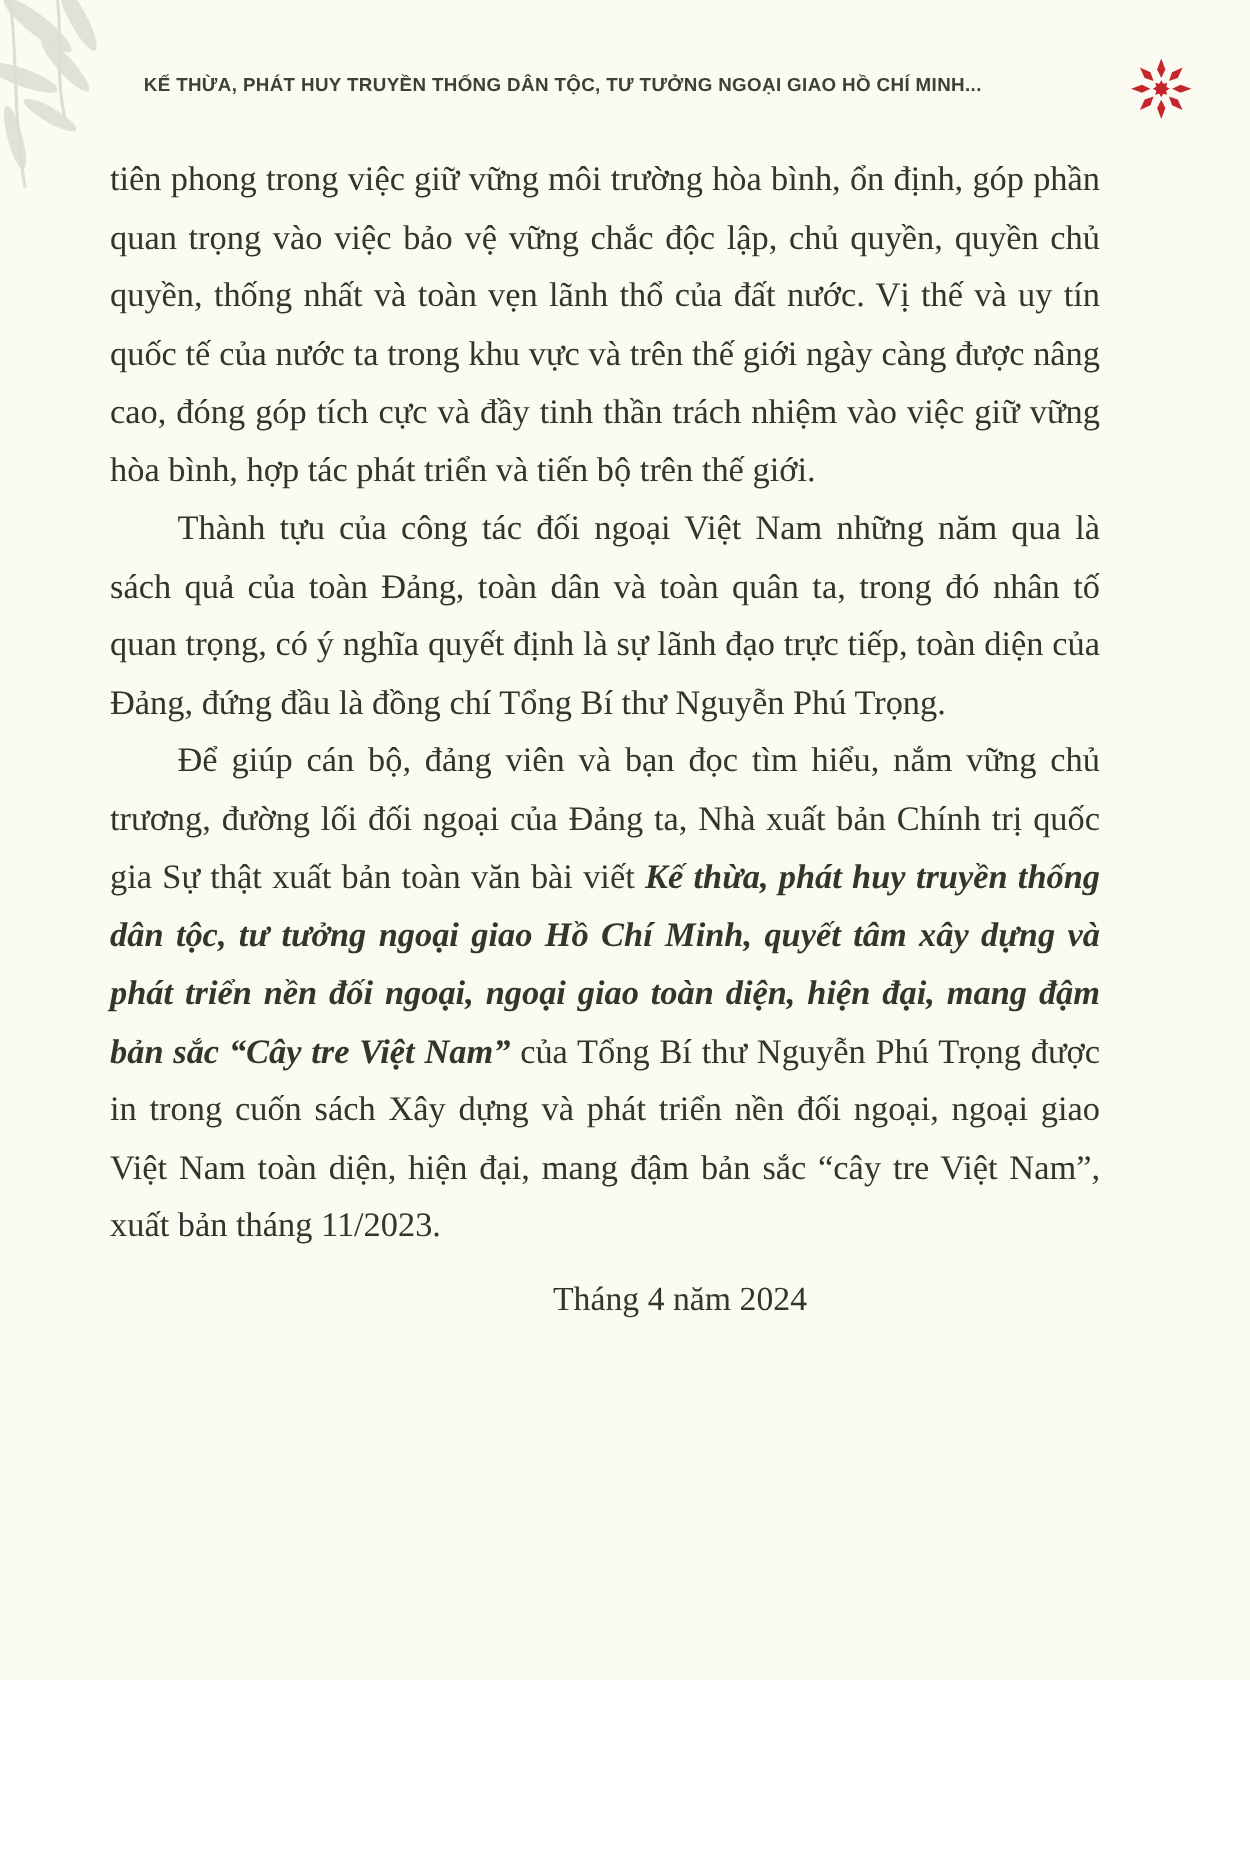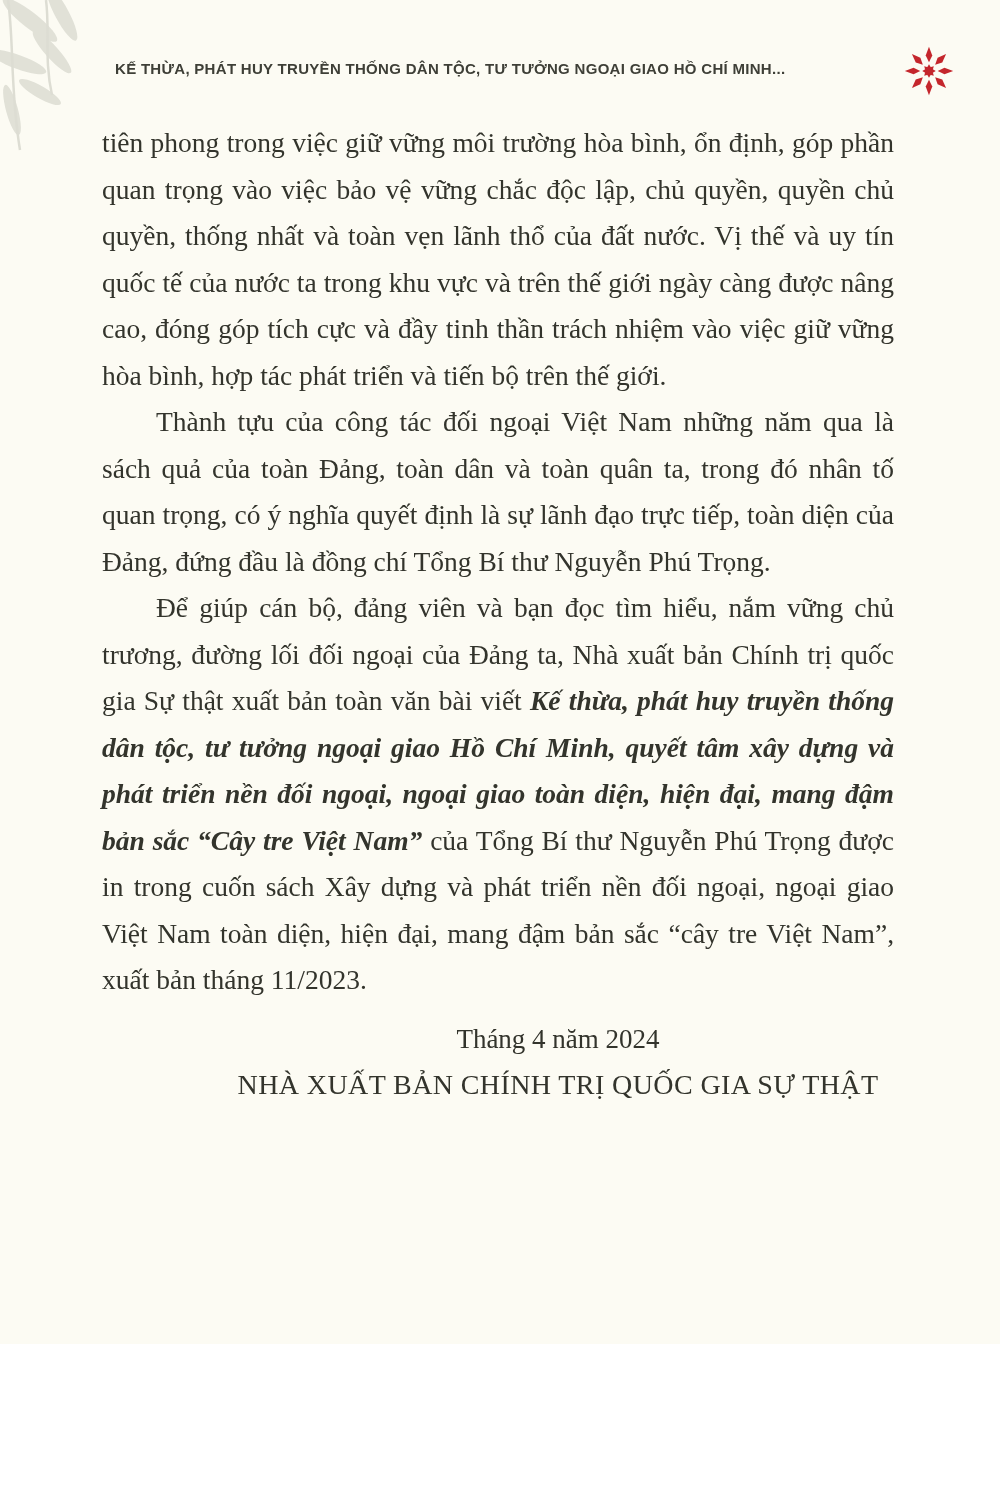--- a/index.html
+++ b/index.html
@@ -29,21 +29,21 @@
     letter-spacing: 0.3px;
     color: #3e3f37;
   }
   .publisher-logo {
     position: absolute;
     right: 42px;
     top: 42px;
   }
   .body-text {
     position: absolute;
-    left: 102px;
+    left: 88px;
     top: 120px;
     width: 792px;
     font-size: 27.5px;
     line-height: 46.5px;
     text-align: justify;
   }
   .body-text p { margin: 0; }
   .body-text p.indent { text-indent: 54px; }
   .article-title {
     font-weight: 700;
@@ -143,20 +143,19 @@
   <div class="body-text">
     <p>tiên phong trong việc giữ vững môi trường hòa bình, ổn định, góp phần quan trọng vào việc bảo vệ vững chắc độc lập, chủ quyền, quyền chủ quyền, thống nhất và toàn vẹn lãnh thổ của đất nước. Vị thế và uy tín quốc tế của nước ta trong khu vực và trên thế giới ngày càng được nâng cao, đóng góp tích cực và đầy tinh thần trách nhiệm vào việc giữ vững hòa bình, hợp tác phát triển và tiến bộ trên thế giới.</p>
 
     <p class="indent">Thành tựu của công tác đối ngoại Việt Nam những năm qua là sách quả của toàn Đảng, toàn dân và toàn quân ta, trong đó nhân tố quan trọng, có ý nghĩa quyết định là sự lãnh đạo trực tiếp, toàn diện của Đảng, đứng đầu là đồng chí Tổng Bí thư Nguyễn Phú Trọng.</p>
 
     <p class="indent"><span>Để giúp cán bộ, đảng viên và bạn đọc tìm hiểu, nắm vững chủ trương, đường lối đối ngoại của Đảng ta, Nhà xuất bản Chính trị quốc gia Sự thật xuất bản toàn văn bài viết </span><span class="article-title">Kế thừa, phát huy truyền thống dân tộc, tư tưởng ngoại giao Hồ Chí Minh, quyết tâm xây dựng và phát triển nền đối ngoại, ngoại giao toàn diện, hiện đại, mang đậm bản sắc “Cây tre Việt Nam”</span><span> của Tổng Bí thư Nguyễn Phú Trọng được in trong cuốn sách </span><span class="book-title">Xây dựng và phát triển nền đối ngoại, ngoại giao Việt Nam toàn diện, hiện đại, mang đậm bản sắc “cây tre Việt Nam”</span><span>, xuất bản tháng 11/2023.</span></p>
 
 
     <div class="signoff">
       <div class="date-line">Tháng 4 năm 2024</div>
-      <div class="publisher-line">NHÀ XUẤT BẢN CHÍNH TRỊ QUỐC GIA SỰ THẬT</div>
     </div>
   </div>
 
   <div class="page-number">6</div>
   <div class="page-number-bar"></div>
 
 </div>
 
 </body></html>

